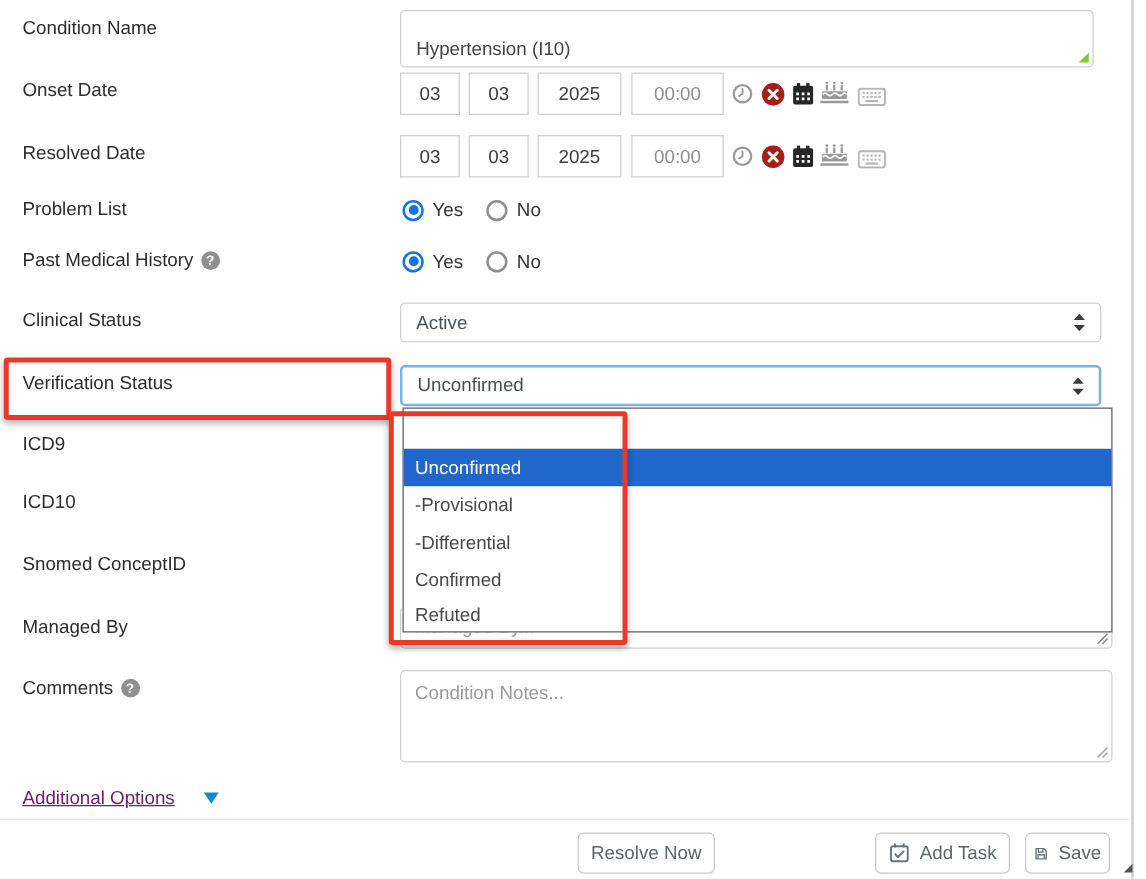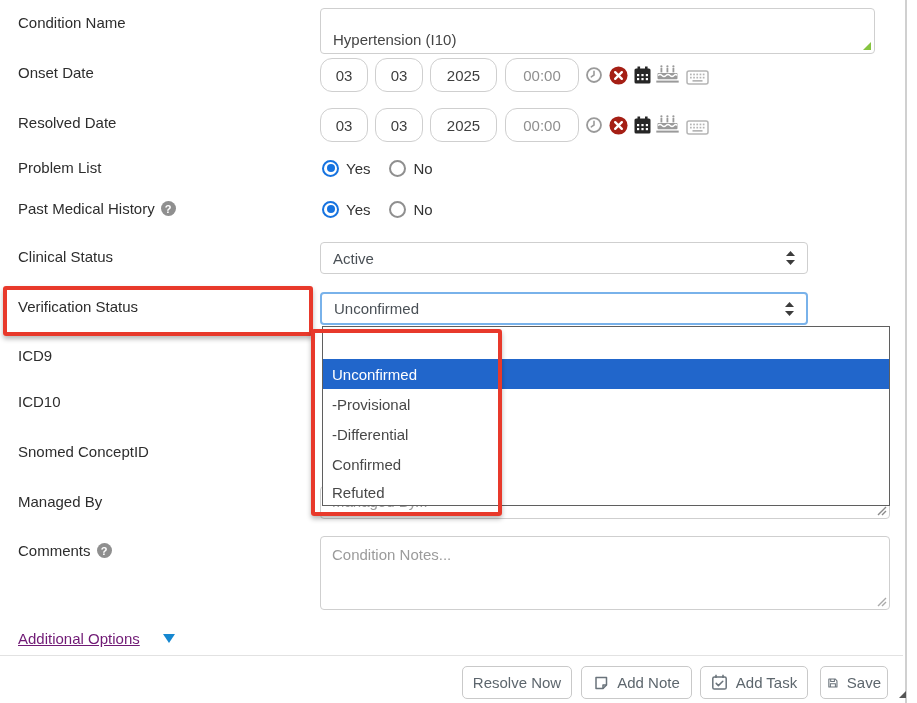--- a/index.html
+++ b/index.html
@@ -14,38 +14,38 @@
   .help::after{content:"?";}
 
   
   .box{position:absolute;background:#fff;border:1px solid #cfcfcf;border-radius:4px;box-sizing:border-box;}
   .txtarea{padding:22px 12px;font-size:15px;color:#454545;}
   .ph{color:#9b9b9b;}
   .grip{position:absolute;right:2px;bottom:2px;}
 
   
   .dtbox{position:absolute;top:58px;height:34px;background:#fff;border:1px solid #cfcfcf;
-         border-radius:12px;box-sizing:border-box;font-size:15px;color:#3f3f3f;
+         border-radius:0;box-sizing:border-box;font-size:15px;color:#3f3f3f;
          display:flex;align-items:center;justify-content:center;}
   .dtbox.time{color:#8f8f8f;}
   .r2{top:108px !important;}
   .icon-btn{position:absolute;width:26px;height:20px;display:flex;align-items:center;justify-content:center;}
 
   
   .radio-row{position:absolute;left:322px;display:flex;align-items:center;height:18px;}
   .radio{width:17px;height:17px;border-radius:50%;box-sizing:border-box;border:2px solid #8f8f8f;
          background:#fff;margin-right:7px;position:relative;flex:0 0 auto;}
   .radio.checked{border-color:#1673e0;}
   .radio.checked::after{content:"";position:absolute;left:2.5px;top:2.5px;width:8px;height:8px;
          background:#1673e0;border-radius:50%;}
   .radio-label{font-size:15px;color:#333;margin-right:19px;}
   .radio-label.last{margin-right:0;}
 
   
-  .select{position:absolute;left:320px;width:488px;background:#fff;border:1px solid #cfcfcf;
+  .select{position:absolute;left:320px;width:561px;background:#fff;border:1px solid #cfcfcf;
           border-radius:4px;box-sizing:border-box;display:flex;align-items:center;
           font-size:15px;color:#4a5056;padding:2px 12px;justify-content:space-between;z-index:2;}
   .select.focused{border:2px solid #79b2ea;}
 
   
   .dropdown{position:absolute;left:322px;top:326px;width:568px;height:180px;background:#fff;
             border:1px solid #5f5f5f;box-sizing:border-box;z-index:5;}
   .opt{position:absolute;left:0;width:100%;box-sizing:border-box;padding-left:9px;
        font-size:15px;color:#484848;display:flex;align-items:center;}
   .opt.hl{background:#2166cb;color:#fff;}
@@ -291,27 +291,20 @@
   <div class="link">
     <span>Additional Options</span>
     <span class="tri-down"></span>
   </div>
 
   <div class="divider"></div>
 
   <button class="btn" style="left:462px;width:110px;">
     <span>Resolve Now</span>
   </button>
-  <button class="btn" style="left:581px;width:111px;">
-    <svg width="16" height="16" viewBox="0 0 16 16">
-      <path d="M3 2.5 h10.5 v7.5 l-3.5 3.5 h-7 z" fill="none" stroke="#6a737b" stroke-width="1.5" stroke-linejoin="round"></path>
-      <path d="M13.5 10 h-3.5 v3.5" fill="none" stroke="#6a737b" stroke-width="1.5" stroke-linejoin="round"></path>
-    </svg>
-    <span>Add Note</span>
-  </button>
   <button class="btn" style="left:700px;width:108px;">
     <svg width="17" height="17" viewBox="0 0 17 17">
       <rect x="1.8" y="3" width="13.4" height="12" rx="1.6" fill="none" stroke="#6a737b" stroke-width="1.5"></rect>
       <path d="M5 0.8 V4 M12 0.8 V4" stroke="#6a737b" stroke-width="1.5"></path>
       <path d="M5.2 9.4 l2.2 2.2 L11.8 7.2" fill="none" stroke="#6a737b" stroke-width="1.5" stroke-linecap="round" stroke-linejoin="round"></path>
     </svg>
     <span>Add Task</span>
   </button>
   <button class="btn" style="left:820px;width:68px;">
     <svg width="16" height="16" viewBox="0 0 16 16">

